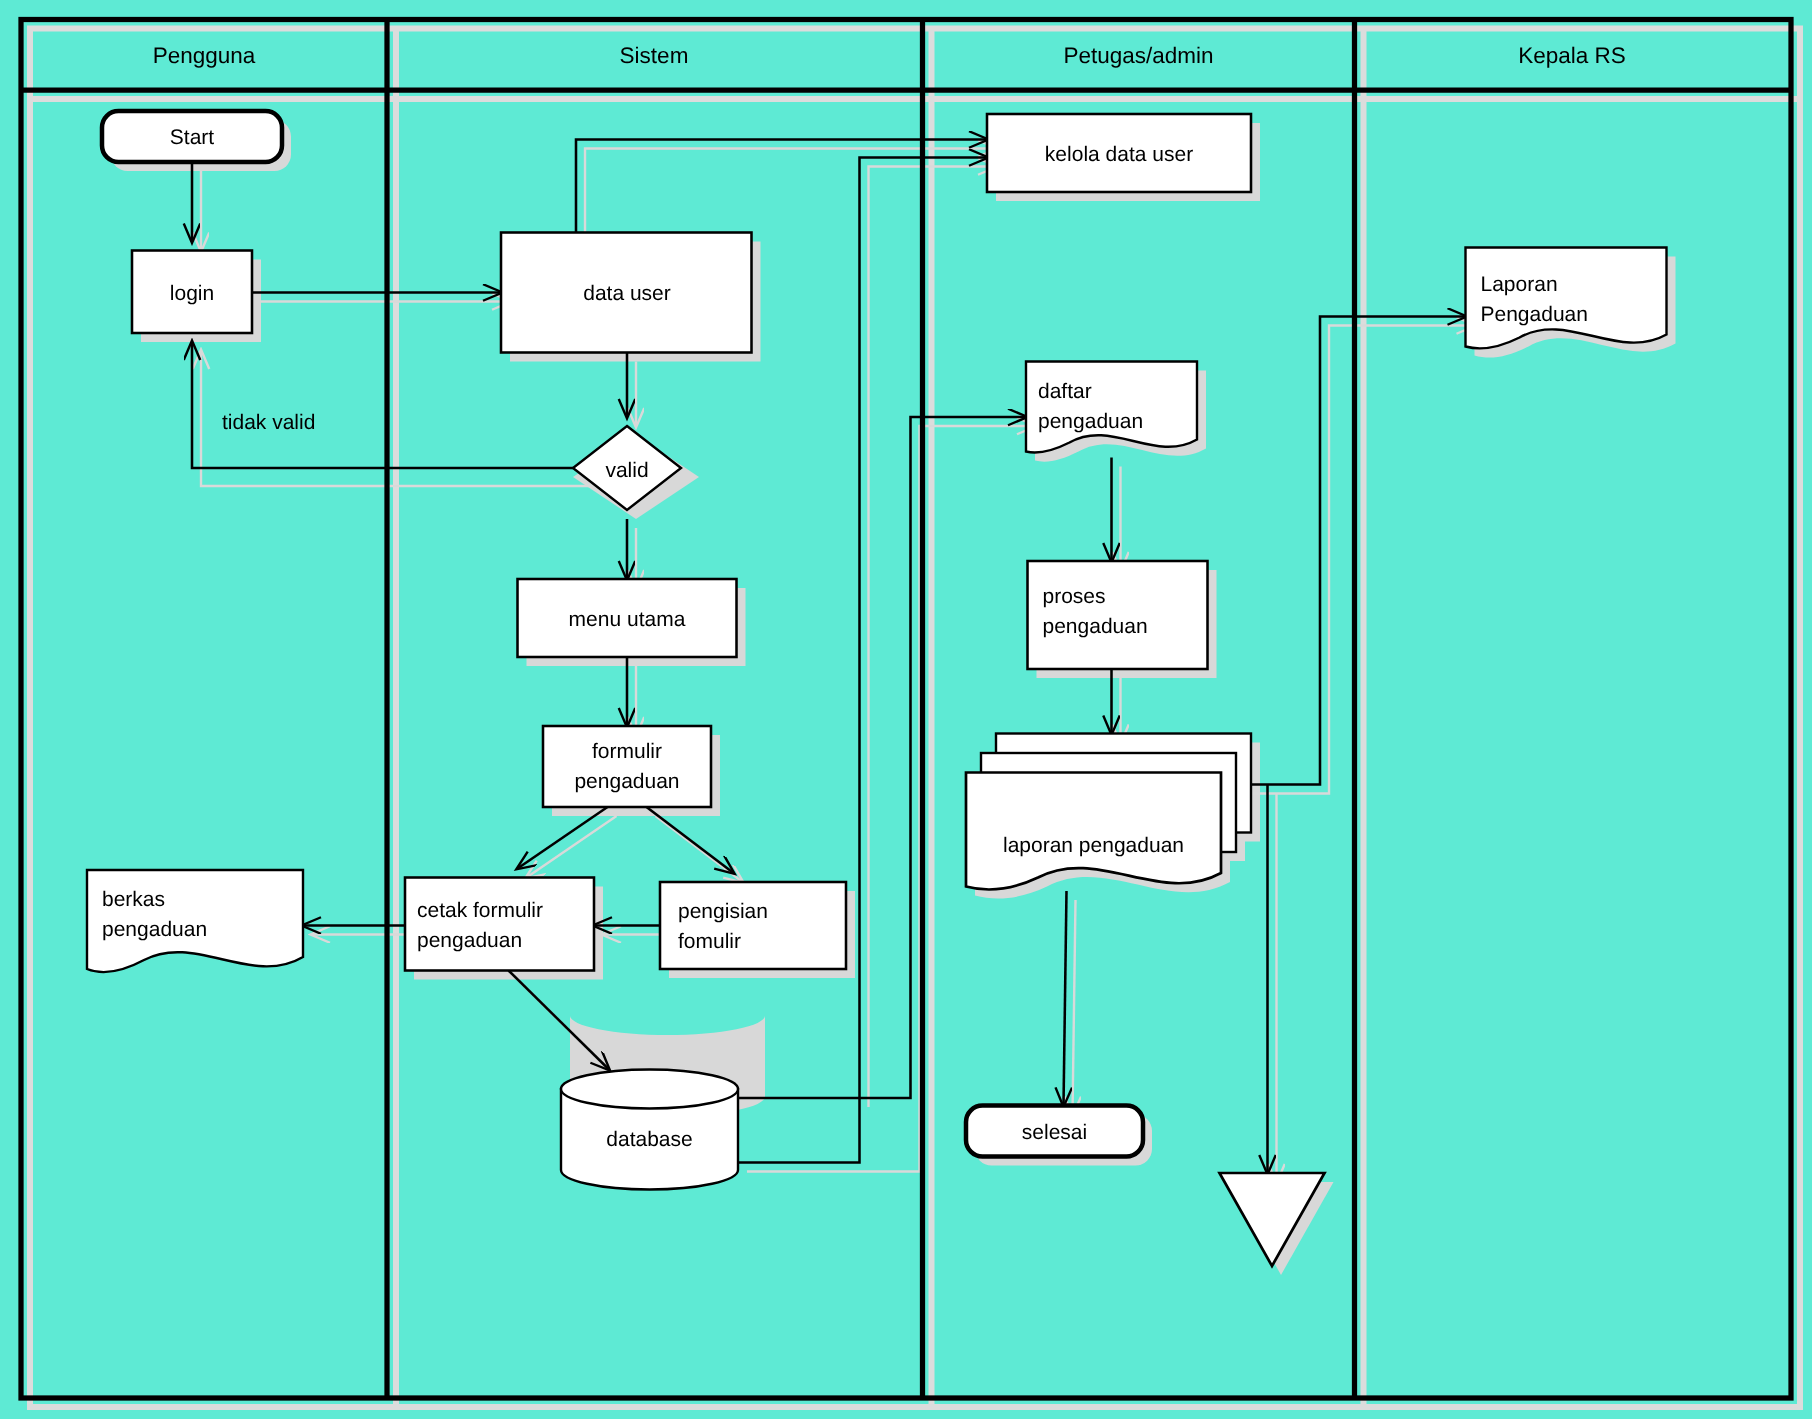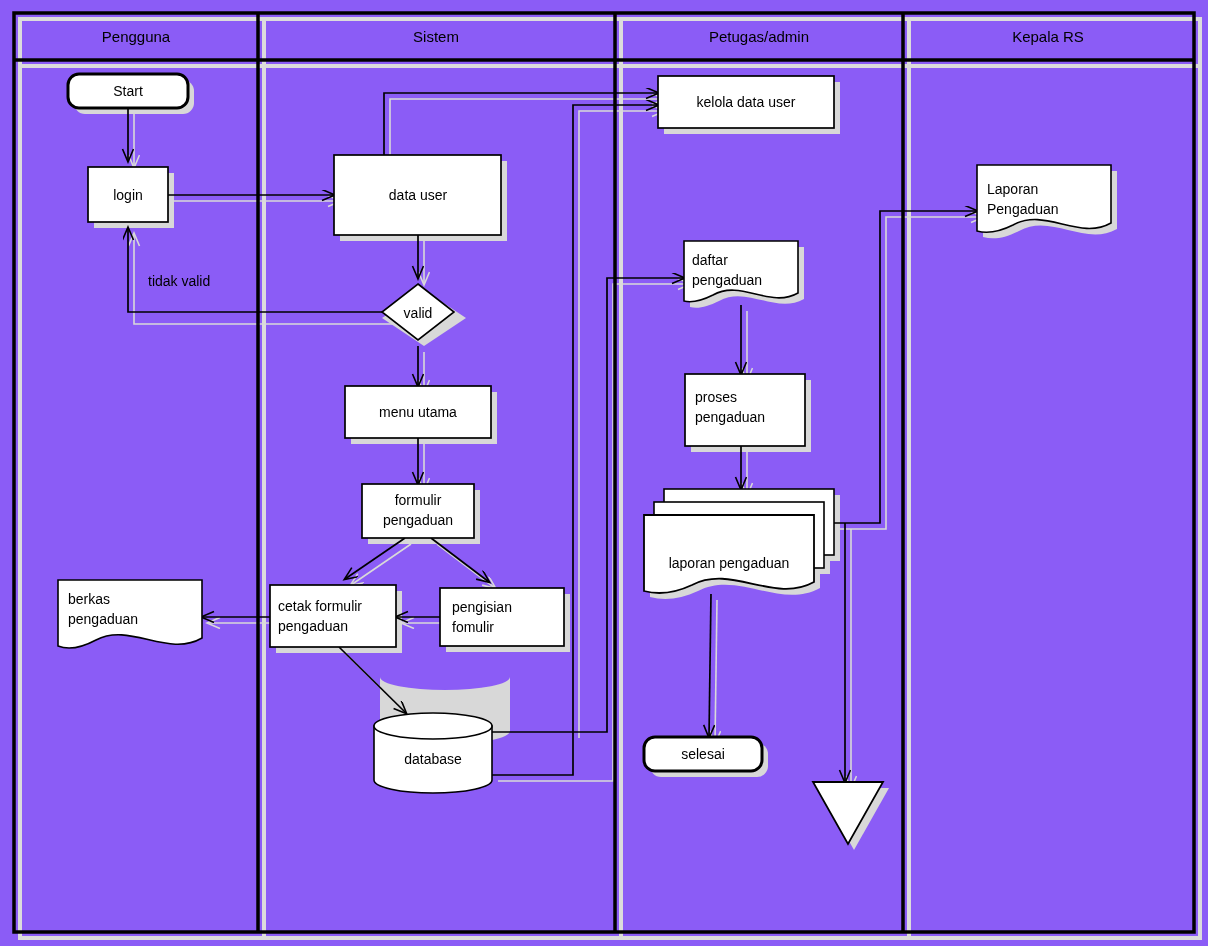--- a/index.html
+++ b/index.html
@@ -1,18 +1,18 @@
 <!DOCTYPE html>
 <html><head>
 <meta charset="utf-8">
 <title>Flowchart Pengaduan</title>
 <style>
   html,body{margin:0;padding:0;background:#ffffff;}
   body{font-family:"Liberation Sans","DejaVu Sans",sans-serif;}
-  #stage{position:relative;width:1208px;height:946px;background:#8b5cf6;overflow:hidden;}
+  #stage{position:relative;width:1208px;height:946px;background:#5eead4;overflow:hidden;}
   #svgroot{position:absolute;left:0;top:0;width:1208px;height:946px;}
   text{font-family:"Liberation Sans","DejaVu Sans",sans-serif;fill:#000;}
   .lane-title{font-size:15px;}
   .node-label{font-size:14px;}
   .edge-label{font-size:14px;}
 </style>
 </head>
 <body>
 
 <div id="stage">

